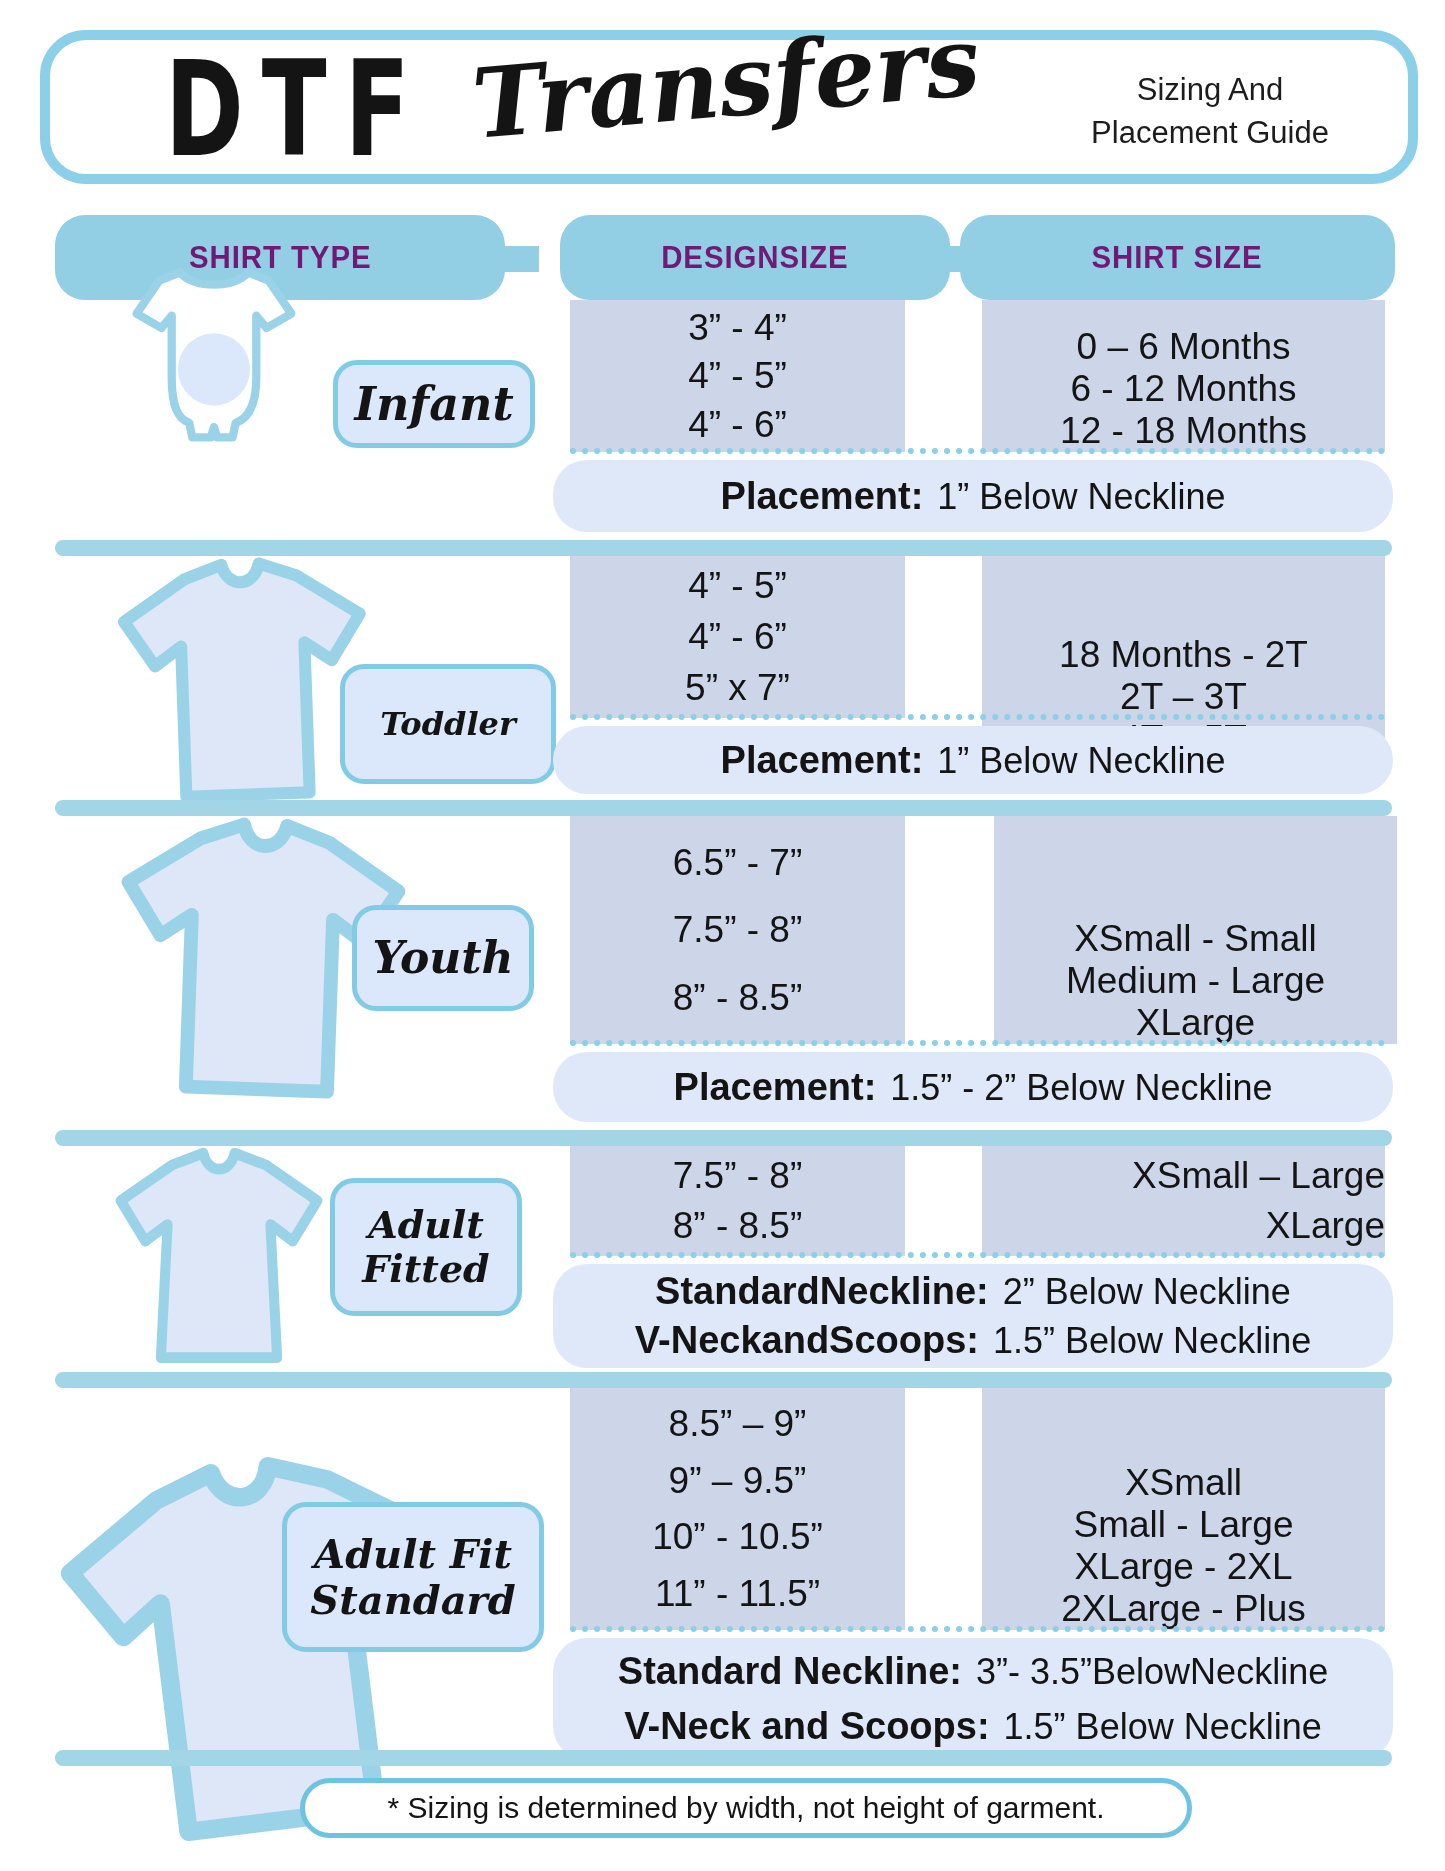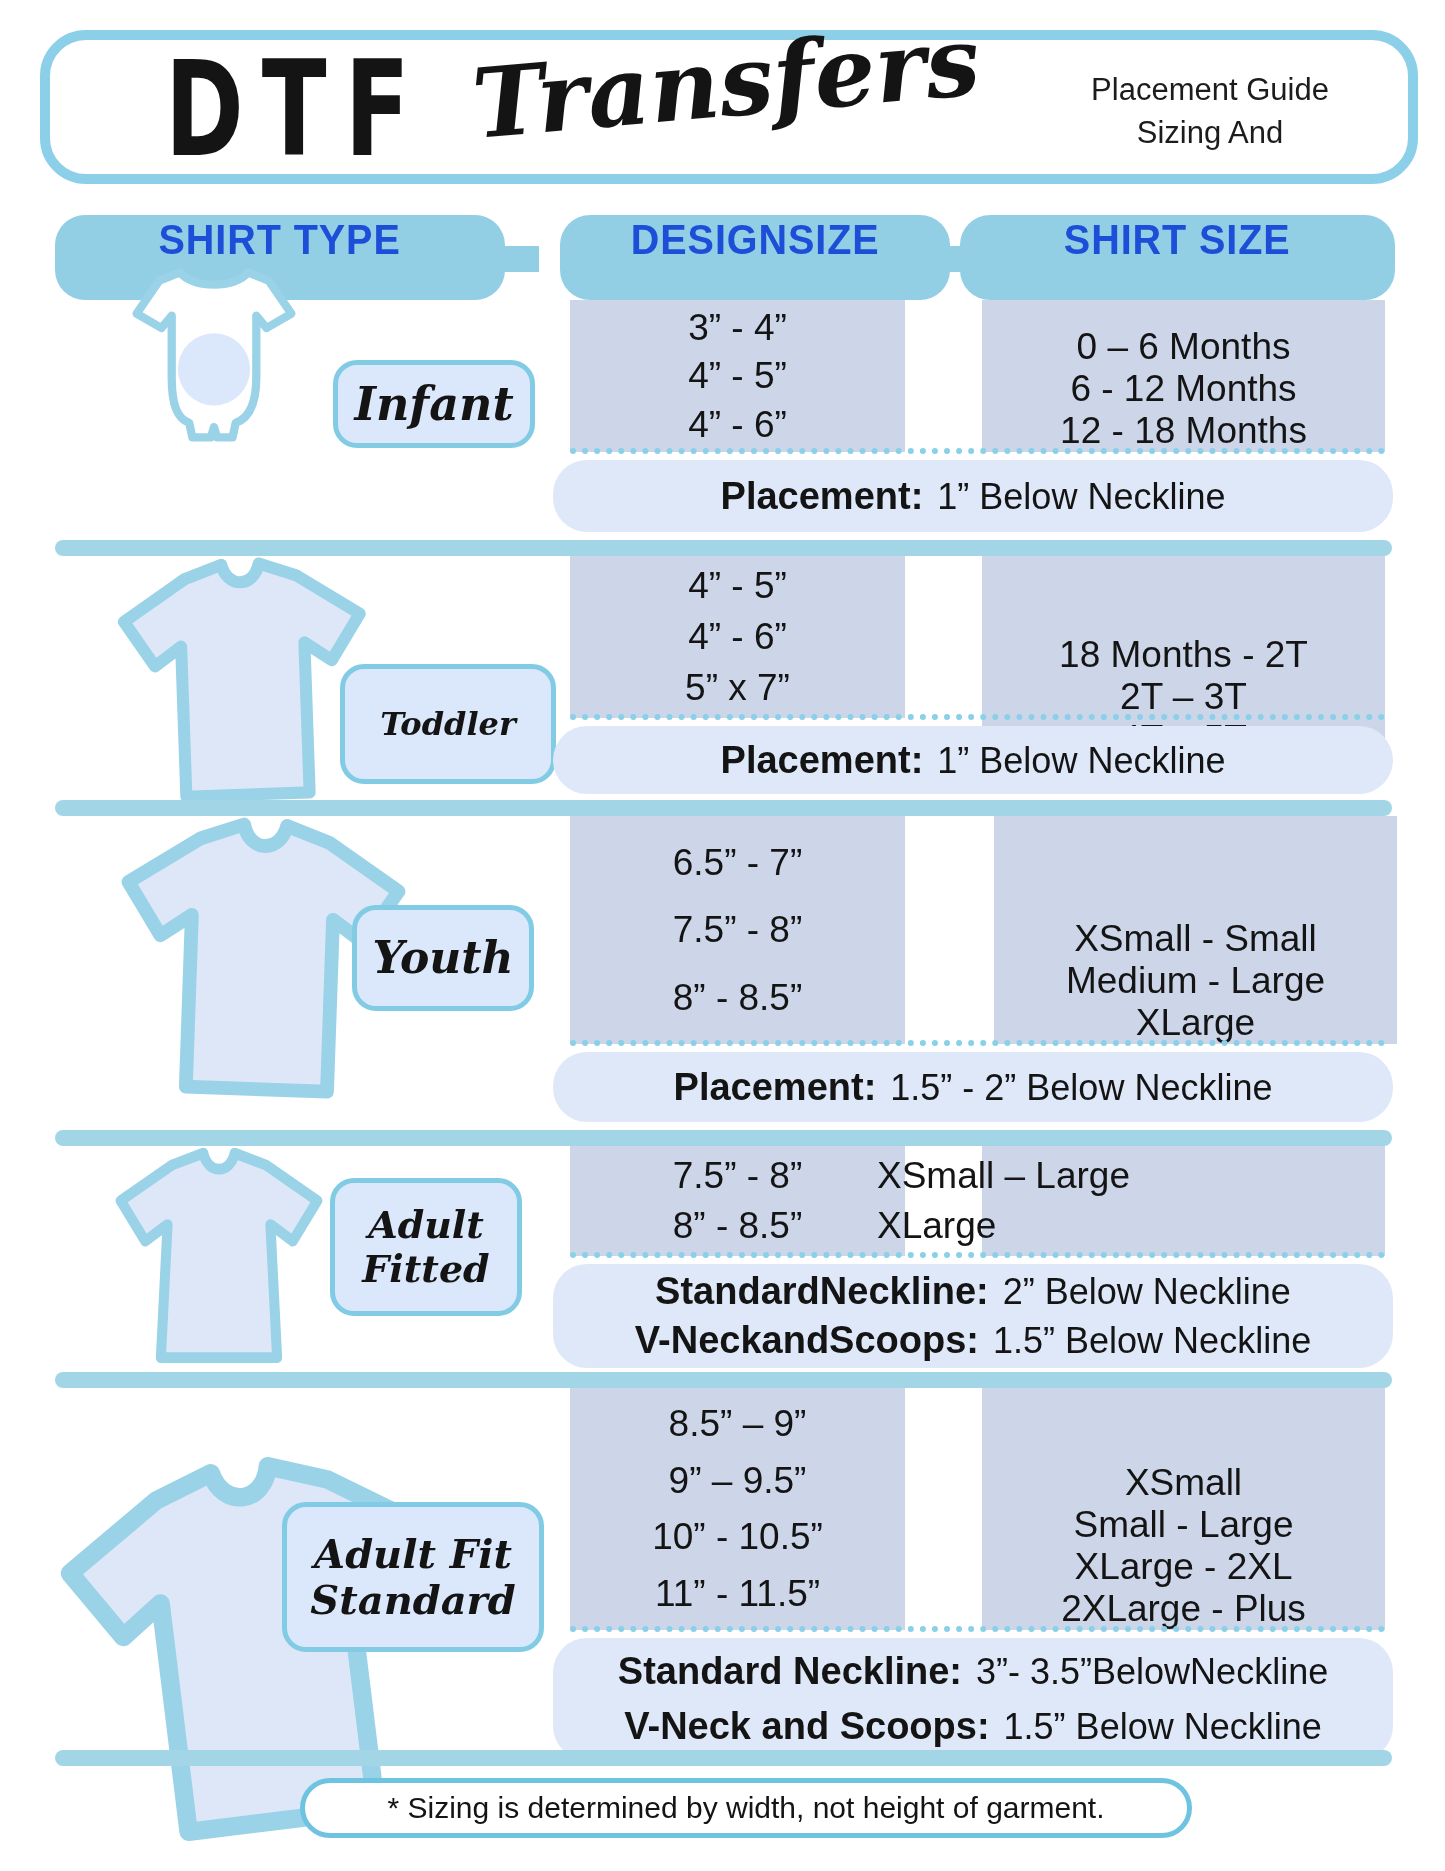--- a/index.html
+++ b/index.html
@@ -12,22 +12,22 @@
   .brand-bold{position:absolute;left:165px;top:34px;font-size:95px;font-weight:bold;
               font-family:"DejaVu Sans", sans-serif;letter-spacing:18px;
               transform:scaleY(1.38);transform-origin:top left;}
   .brand-script{position:absolute;left:472px;top:26px;font-size:96px;font-weight:bold;
                 font-family:"DejaVu Serif", serif;font-style:italic;transform:rotate(-5deg);}
   .subtitle{position:absolute;left:1045px;top:68px;width:330px;text-align:center;
             font-size:31px;line-height:1.4;color:#1c1c1c;}
 
   
   .pill{position:absolute;top:215px;height:85px;background:var(--pill-blue,#93cfe4);
-        border-radius:30px;display:flex;align-items:flex-start;justify-content:center;
-        color:#1d4ed8;font-weight:bold;font-size:43px;letter-spacing:1px;}
+        border-radius:30px;display:flex;align-items:center;justify-content:center;
+        color:#701a75;font-weight:bold;font-size:32px;letter-spacing:1px;}
   .pill span{transform:scaleX(.92);}
   .connector{position:absolute;top:246px;height:26px;background:var(--pill-blue,#93cfe4);}
 
   
   .band{position:absolute;background:var(--band-periwinkle,#cdd6e9);display:flex;
         flex-direction:column;justify-content:space-evenly;align-items:center;}
   .band.design{left:570px;width:335px;}
   .band.shirt{left:982px;width:403px;justify-content:flex-end;}
   .cell{font-size:37px;white-space:nowrap;}
   .dotted{position:absolute;left:570px;width:815px;border-top:6px dotted var(--dotted-blue,#8ad0e8);}
@@ -49,38 +49,38 @@
        border-radius:24px;display:flex;align-items:center;justify-content:center;z-index:2;
        font-family:"DejaVu Serif", serif;font-style:italic;font-weight:bold;
        white-space:pre-line;text-align:center;line-height:1.15;}
   .icon{position:absolute;z-index:1;}
   .tee{fill:var(--icon-fill,#dde7f7);stroke:var(--icon-stroke,#9ad2e8);stroke-width:9;stroke-linejoin:round;}
   .onesie-body{fill:#ffffff;stroke:var(--icon-stroke,#9ad2e8);stroke-width:8;stroke-linejoin:round;}
   .onesie-circle{fill:var(--tag-fill,#dbe7fa);}
 
   
   .shirt-left{position:absolute;left:877px;width:508px;display:flex;flex-direction:column;
-              justify-content:space-evenly;align-items:flex-start;z-index:2;}
+              justify-content:space-evenly;align-items:flex-end;z-index:2;}
 
   
   .footer-pill{position:absolute;left:300px;top:1778px;width:882px;height:50px;background:#fff;
                border:5px solid var(--footer-border,#6ec4e0);border-radius:32px;display:flex;
                align-items:center;justify-content:center;font-size:30px;z-index:4;}
 </style>
 </head>
 <body>
 
 <div class="page">
 
   <div class="title-box"></div>
   <div class="brand-bold">DTF</div>
   <div class="brand-script">Transfers</div>
   <div class="subtitle">
+    <div>Sizing And</div>
     <div>Placement Guide</div>
-    <div>Sizing And</div>
   </div>
 
   <div class="pill" style="left:55px;width:450px;">
       <span>SHIRT TYPE</span>
     </div>
   <div class="connector" style="left:503px;width:36px;"></div>
   <div class="pill" style="left:560px;width:390px;">
       <span>DESIGNSIZE</span>
     </div>
   <div class="connector" style="left:925px;width:37px;"></div>

